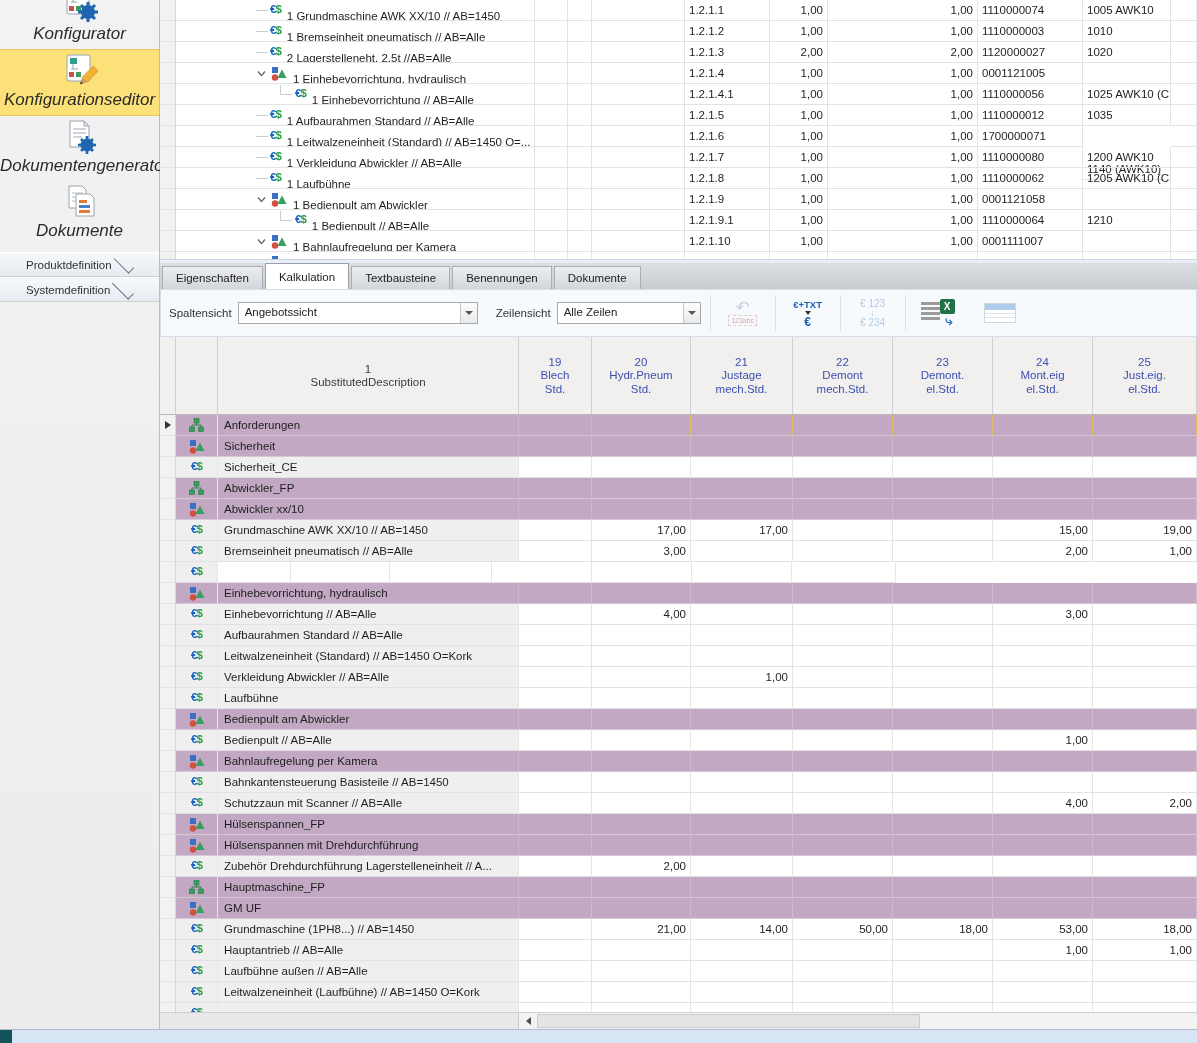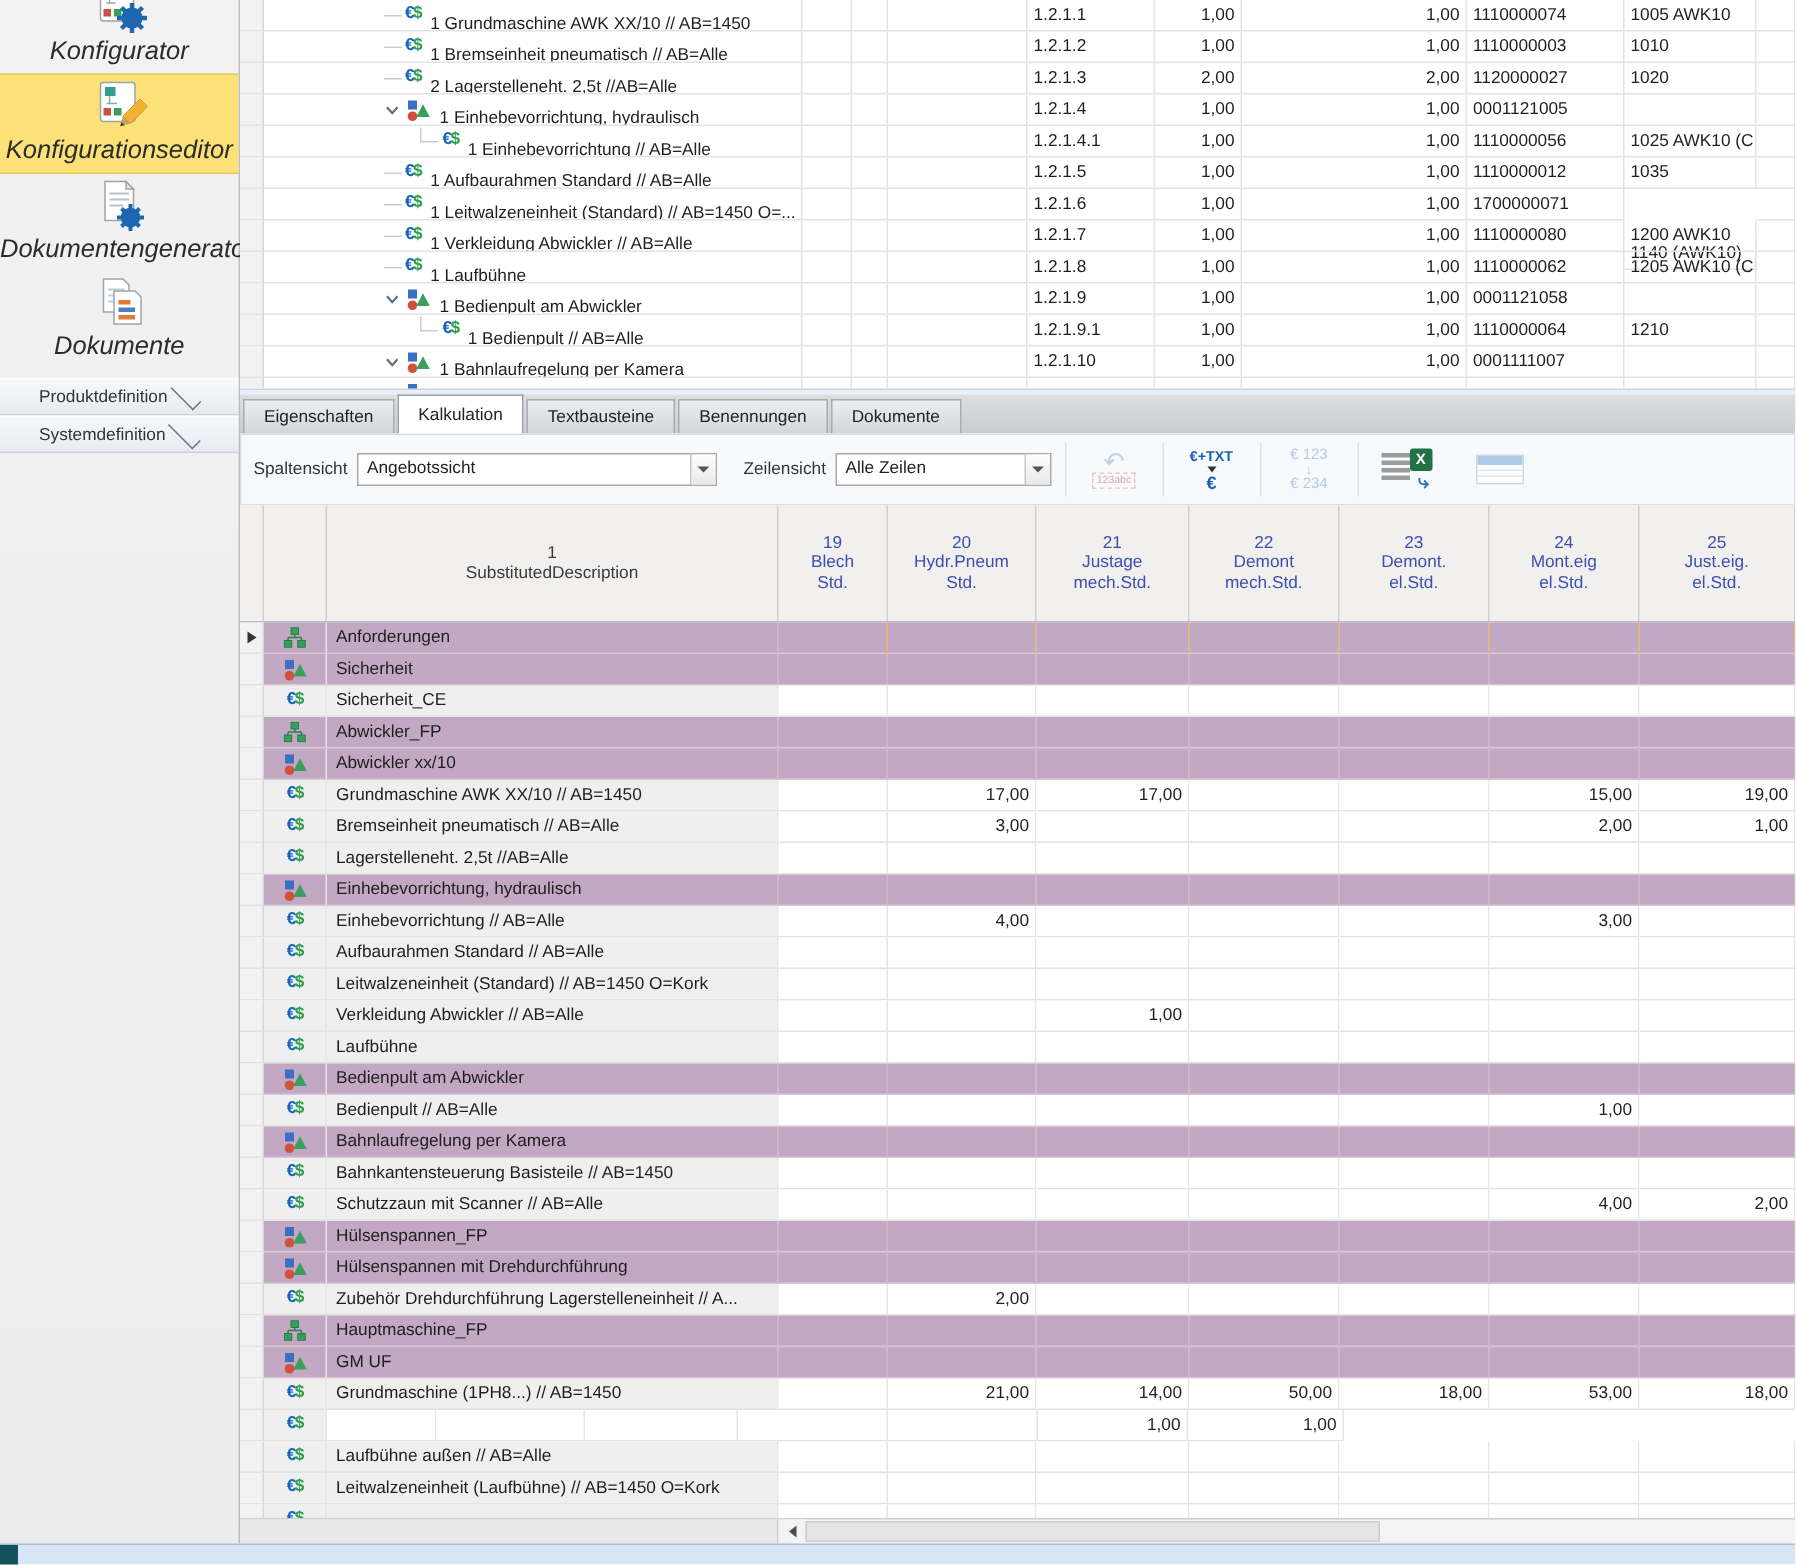--- a/index.html
+++ b/index.html
@@ -771,21 +771,20 @@
           <div class="gcell val" style="width: 104px;">1,00</div>
         </div>
         <div class="grow">
           <div class="gcell gut" style="width: 16px;"></div>
           <div class="gcell icoc" style="width: 42px;">
             <span class="ico eurodollar">
               <span class="e">€</span>
               <span class="d">$</span>
             </span>
           </div>
-          <div class="gcell lab" style="width: 301px;">Lagerstelleneht. 2,5t  //AB=Alle</div>
           <div class="gcell val" style="width: 73px;"></div>
           <div class="gcell val" style="width: 99px;"></div>
           <div class="gcell val" style="width: 102px;"></div>
           <div class="gcell val" style="width: 100px;"></div>
           <div class="gcell val" style="width: 100px;"></div>
           <div class="gcell val" style="width: 100px;"></div>
           <div class="gcell val" style="width: 104px;"></div>
         </div>
         <div class="grow purple">
           <div class="gcell gut" style="width: 16px;"></div>
@@ -1099,20 +1098,21 @@
           <div class="gcell val" style="width: 104px;">18,00</div>
         </div>
         <div class="grow">
           <div class="gcell gut" style="width: 16px;"></div>
           <div class="gcell icoc" style="width: 42px;">
             <span class="ico eurodollar">
               <span class="e">€</span>
               <span class="d">$</span>
             </span>
           </div>
+          <div class="gcell lab" style="width: 301px;">Hauptantrieb // AB=Alle</div>
           <div class="gcell val" style="width: 73px;"></div>
           <div class="gcell val" style="width: 99px;"></div>
           <div class="gcell val" style="width: 102px;"></div>
           <div class="gcell val" style="width: 100px;"></div>
           <div class="gcell val" style="width: 100px;"></div>
           <div class="gcell val" style="width: 100px;">1,00</div>
           <div class="gcell val" style="width: 104px;">1,00</div>
         </div>
         <div class="grow">
           <div class="gcell gut" style="width: 16px;"></div>

